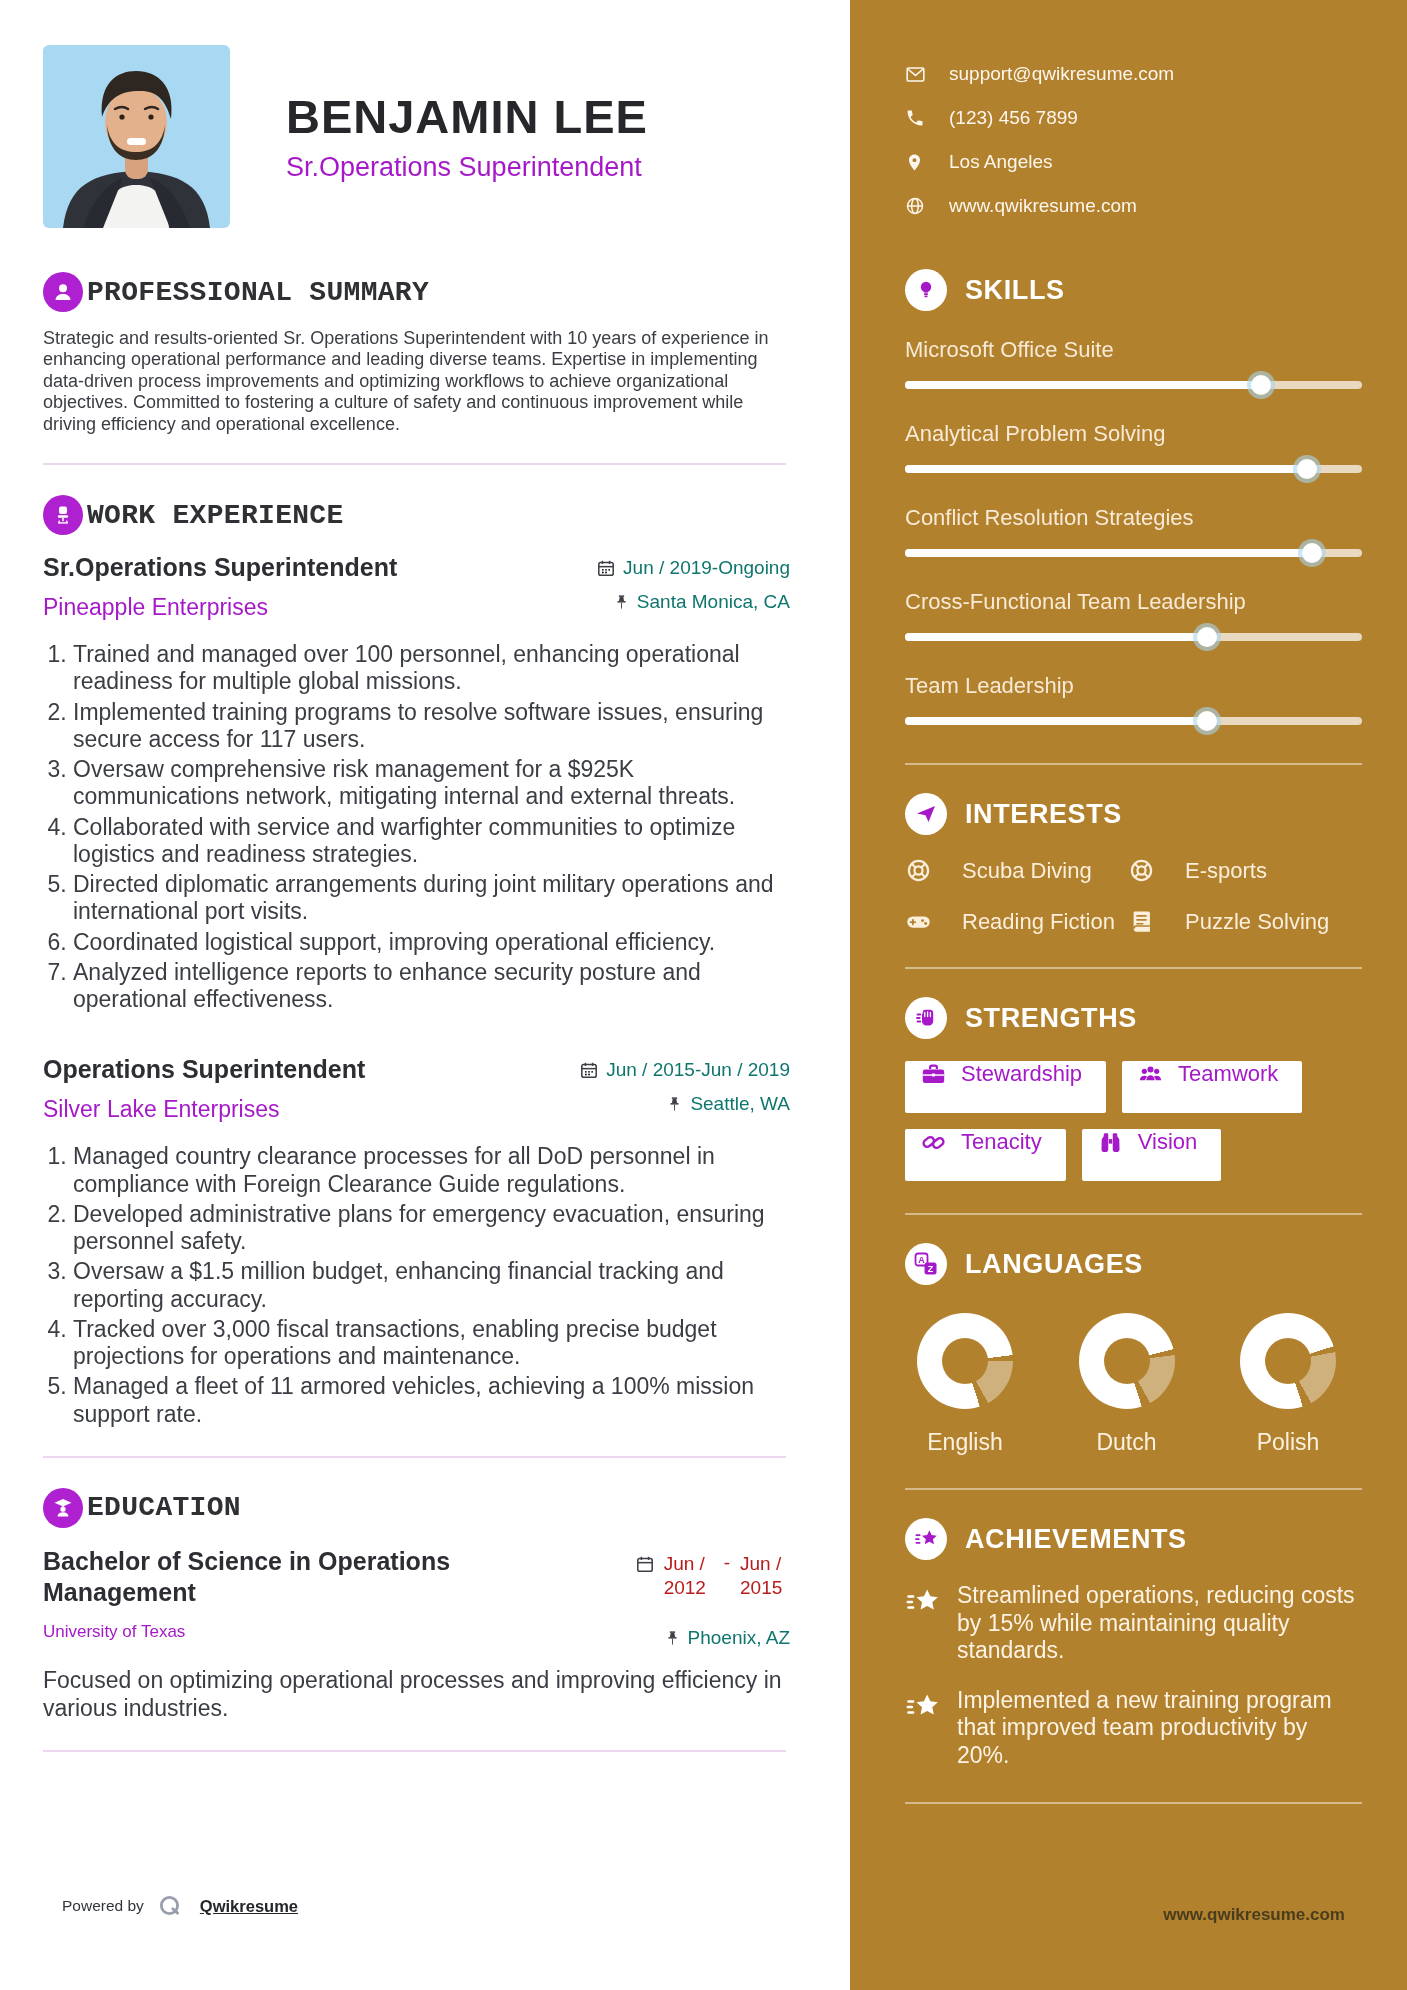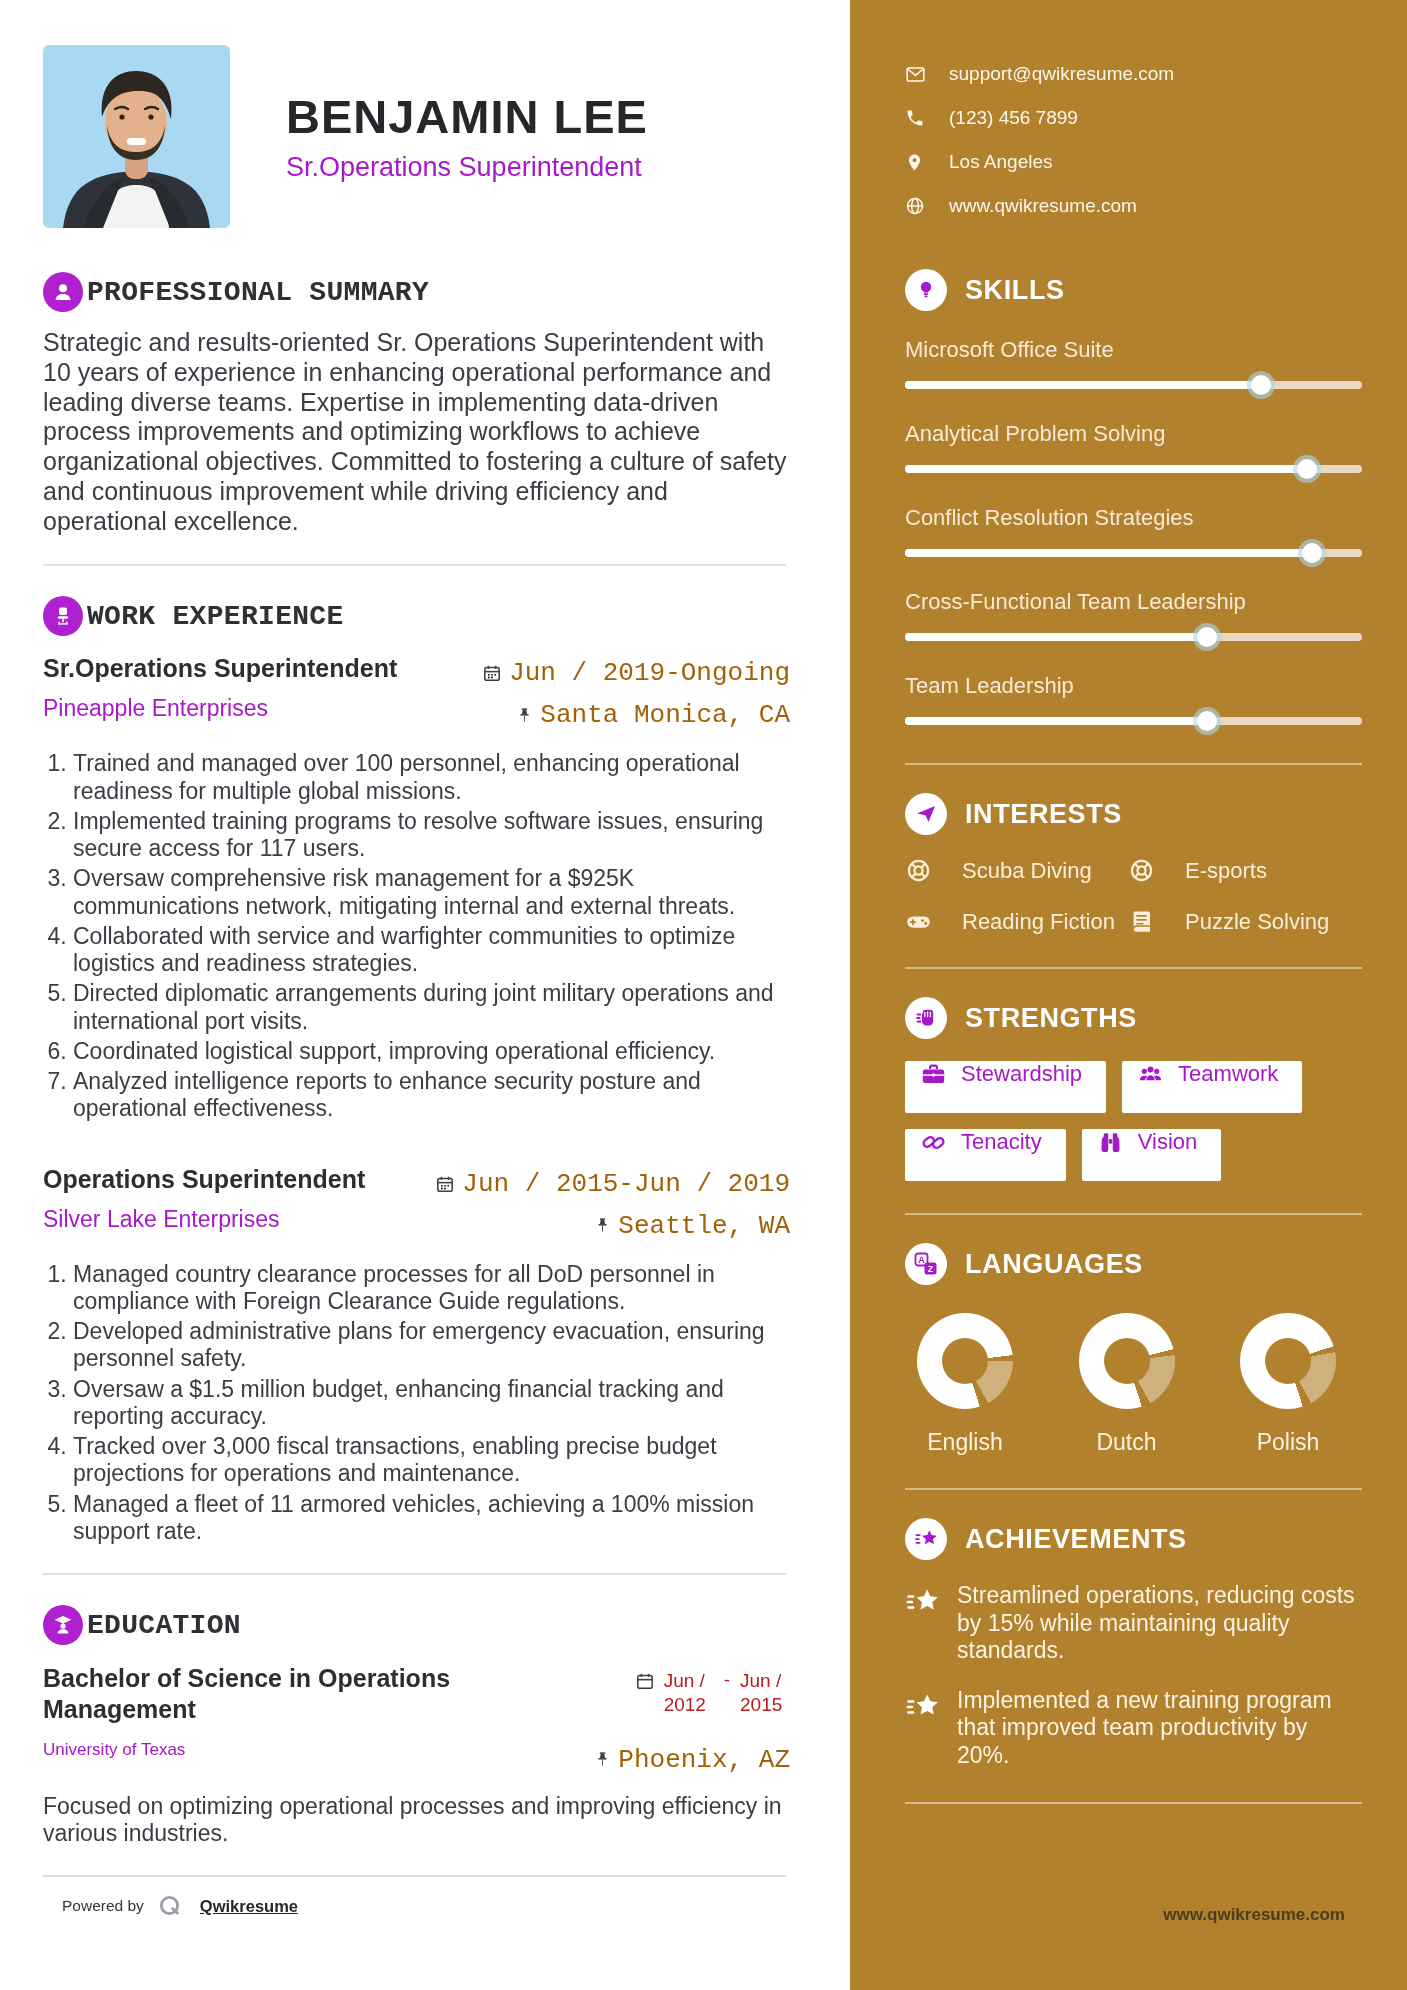--- a/index.html
+++ b/index.html
@@ -13,31 +13,31 @@
   .photo { width:187px; height:183px; border-radius:6px; overflow:hidden; flex:0 0 auto; }
   .header-text { margin:44px 0 0 56px; }
   .name { font-size:47px; font-weight:bold; color:#27272b; letter-spacing:1px; }
   .role { font-size:27px; color:var(--accent); margin-top:8px; }
 
   .section-head { display:flex; align-items:center; gap:4px;font-family:Liberation Mono, monospace; }
   .icon-circle { width:40px; height:40px; border-radius:50%; background:var(--accent-bright); display:flex; align-items:center; justify-content:center; flex:0 0 auto; }
   .section-title { font-size:28px; font-weight:bold; color:#2e3034; letter-spacing:.3px; }
 
   .summary-section { margin-top:44px; }
-  .summary-text { margin-top:16px; font-size:25px; line-height:1.19; color:#3a3d43; max-width:750px; }
+  .summary-text { margin-top:16px; font-size:18px; line-height:1.19; color:#3a3d43; max-width:750px; }
 
   .hr-l { border:none; border-top:2px solid #ecd7f3; margin:28px 4px 30px 0; }
 
   .job { margin-top:18px; }
   .job + .job { margin-top:42px; }
   .job-header { display:flex; justify-content:space-between; align-items:flex-start; }
   .job-title { font-size:25px; font-weight:bold; color:#2c2e33; }
   .job-company { font-size:23px; color:var(--accent); margin-top:12px; }
   .job-meta { display:flex; flex-direction:column; align-items:flex-end; gap:12px; padding-top:4px; }
-  .meta-row { display:flex; align-items:center; gap:8px; font-size:26px; color:#a16207; white-space:nowrap;font-family:Liberation Mono, monospace; }
+  .meta-row { display:flex; align-items:center; gap:8px; font-size:19px; color:#0f766e; white-space:nowrap; }
   .bullets { margin:20px 0 0 0; padding-left:30px; font-size:23px; line-height:1.185; color:#3a3d43; }
   .bullets li { margin-bottom:3px; }
 
   .edu-degree { font-size:25px; font-weight:bold; color:#2c2e33; max-width:440px; line-height:1.25; }
   .edu-school { font-size:17px; color:var(--accent); margin-top:14px; }
   .edu-dates { display:flex; align-items:flex-start; gap:10px; font-size:19px; color:#b91c1c; padding-top:2px; }
   .edu-date { width:50px; line-height:1.25; }
   .edu-desc { margin-top:18px; font-size:23px; line-height:1.19; color:#3a3d43; max-width:750px; }
   .edu-loc-row { margin-top:16px; }
 

